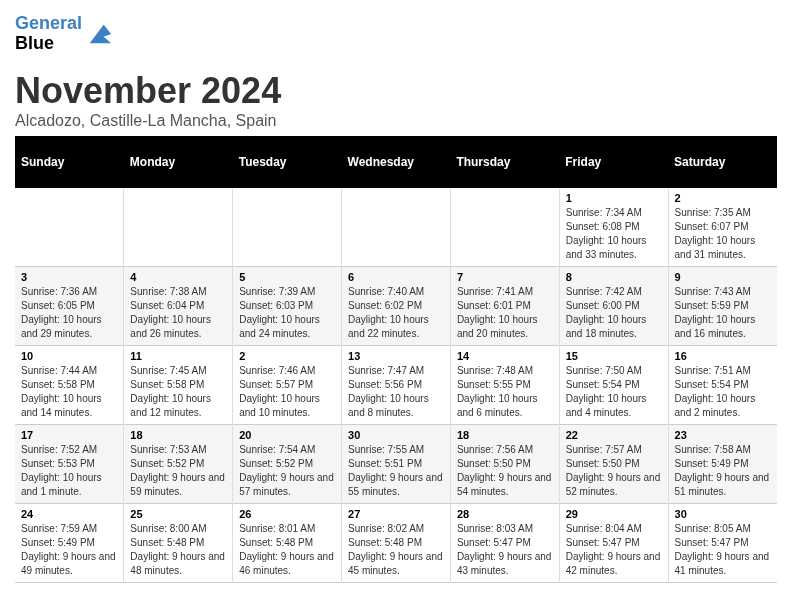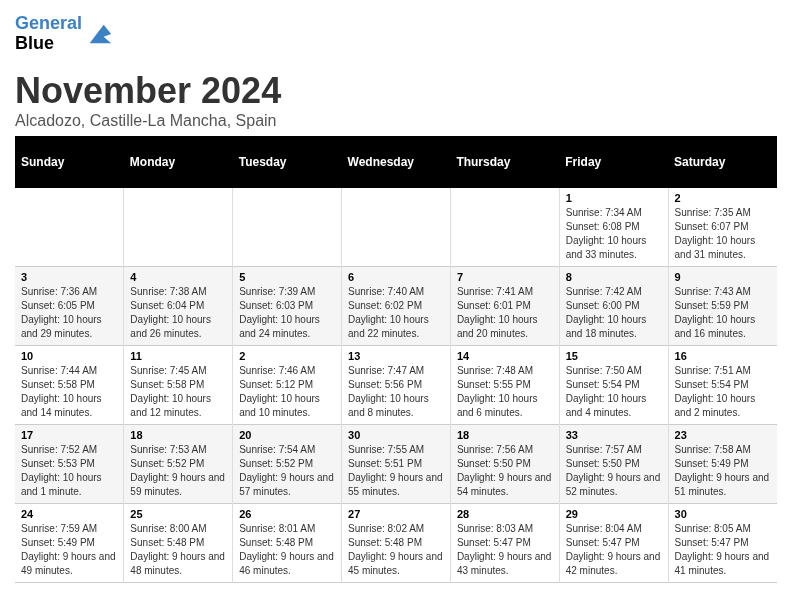--- a/index.html
+++ b/index.html
@@ -201,21 +201,21 @@
         </td>
         <td>
           <span class="day-num">11</span>
           <div class="day-info">Sunrise: 7:45 AM
 Sunset: 5:58 PM
 Daylight: 10 hours and 12 minutes.</div>
         </td>
         <td>
           <span class="day-num">2</span>
           <div class="day-info">Sunrise: 7:46 AM
-Sunset: 5:12 PM
+Sunset: 5:57 PM
 Daylight: 10 hours and 10 minutes.</div>
         </td>
         <td>
           <span class="day-num">13</span>
           <div class="day-info">Sunrise: 7:47 AM
 Sunset: 5:56 PM
 Daylight: 10 hours and 8 minutes.</div>
         </td>
         <td>
           <span class="day-num">14</span>
@@ -261,21 +261,21 @@
 Sunset: 5:51 PM
 Daylight: 9 hours and 55 minutes.</div>
         </td>
         <td>
           <span class="day-num">18</span>
           <div class="day-info">Sunrise: 7:56 AM
 Sunset: 5:50 PM
 Daylight: 9 hours and 54 minutes.</div>
         </td>
         <td>
-          <span class="day-num">33</span>
+          <span class="day-num">22</span>
           <div class="day-info">Sunrise: 7:57 AM
 Sunset: 5:50 PM
 Daylight: 9 hours and 52 minutes.</div>
         </td>
         <td>
           <span class="day-num">23</span>
           <div class="day-info">Sunrise: 7:58 AM
 Sunset: 5:49 PM
 Daylight: 9 hours and 51 minutes.</div>
         </td>

